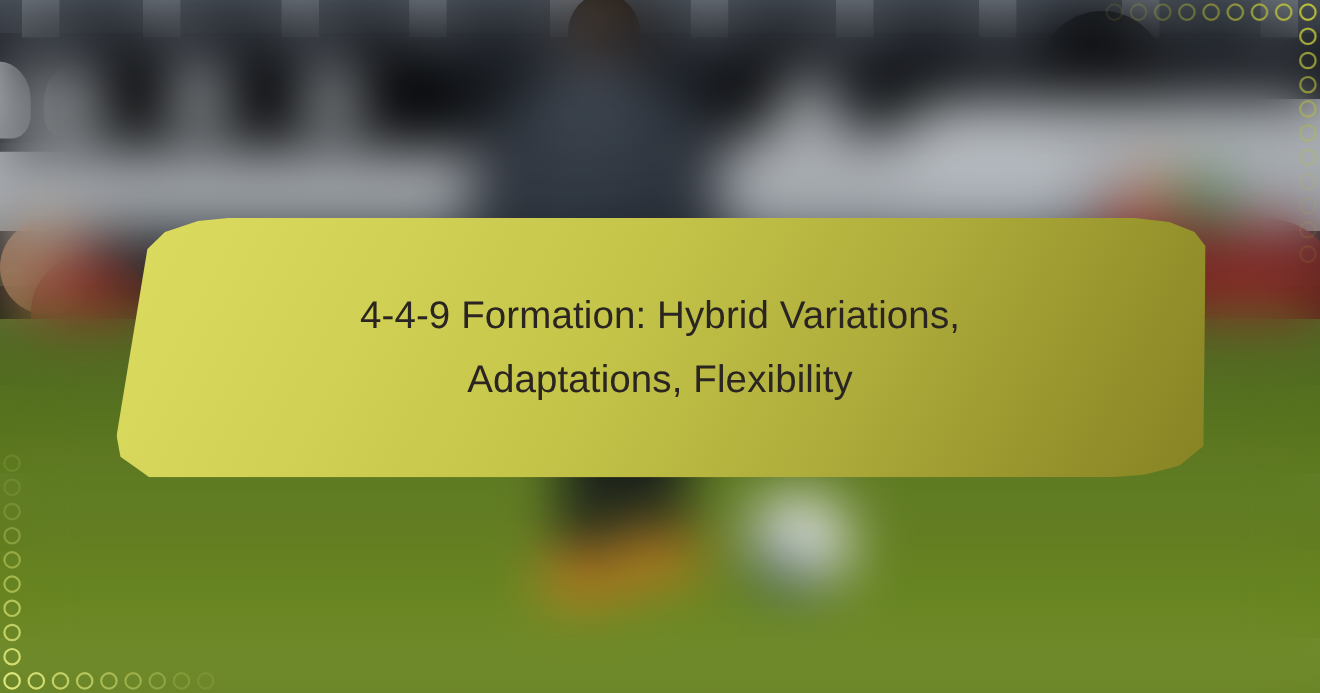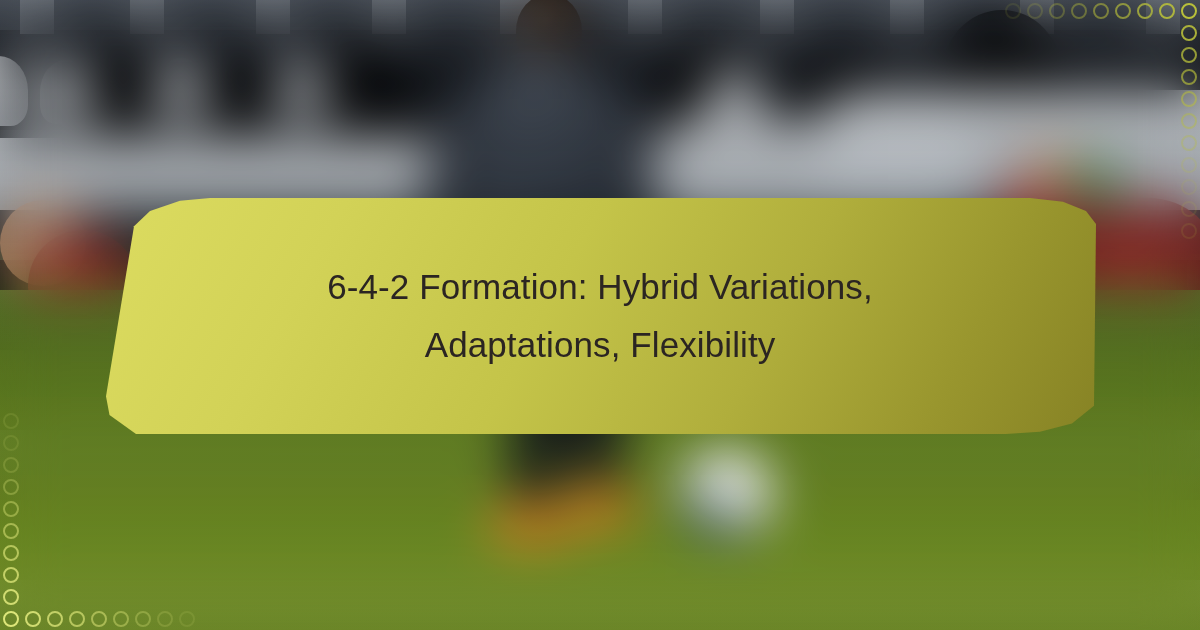--- a/index.html
+++ b/index.html
@@ -330,17 +330,17 @@
       <span class="dot" style="left: 91px; top: 201px; opacity: 0.54;"></span>
       <span class="dot" style="left: 113px; top: 201px; opacity: 0.42;"></span>
       <span class="dot" style="left: 135px; top: 201px; opacity: 0.31;"></span>
       <span class="dot" style="left: 157px; top: 201px; opacity: 0.19;"></span>
       <span class="dot" style="left: 179px; top: 201px; opacity: 0.12;"></span>
     </div>
 
   <div class="card-wrap">
     <div class="card"></div>
     <div class="card-inner">
-      <div class="card-title">6-4-2 Formation: Hybrid Variations, Adaptations, Flexibility</div>
+      <div class="card-title">4-4-9 Formation: Hybrid Variations, Adaptations, Flexibility</div>
     </div>
   </div>
 
 </div>
 
 </body></html>

